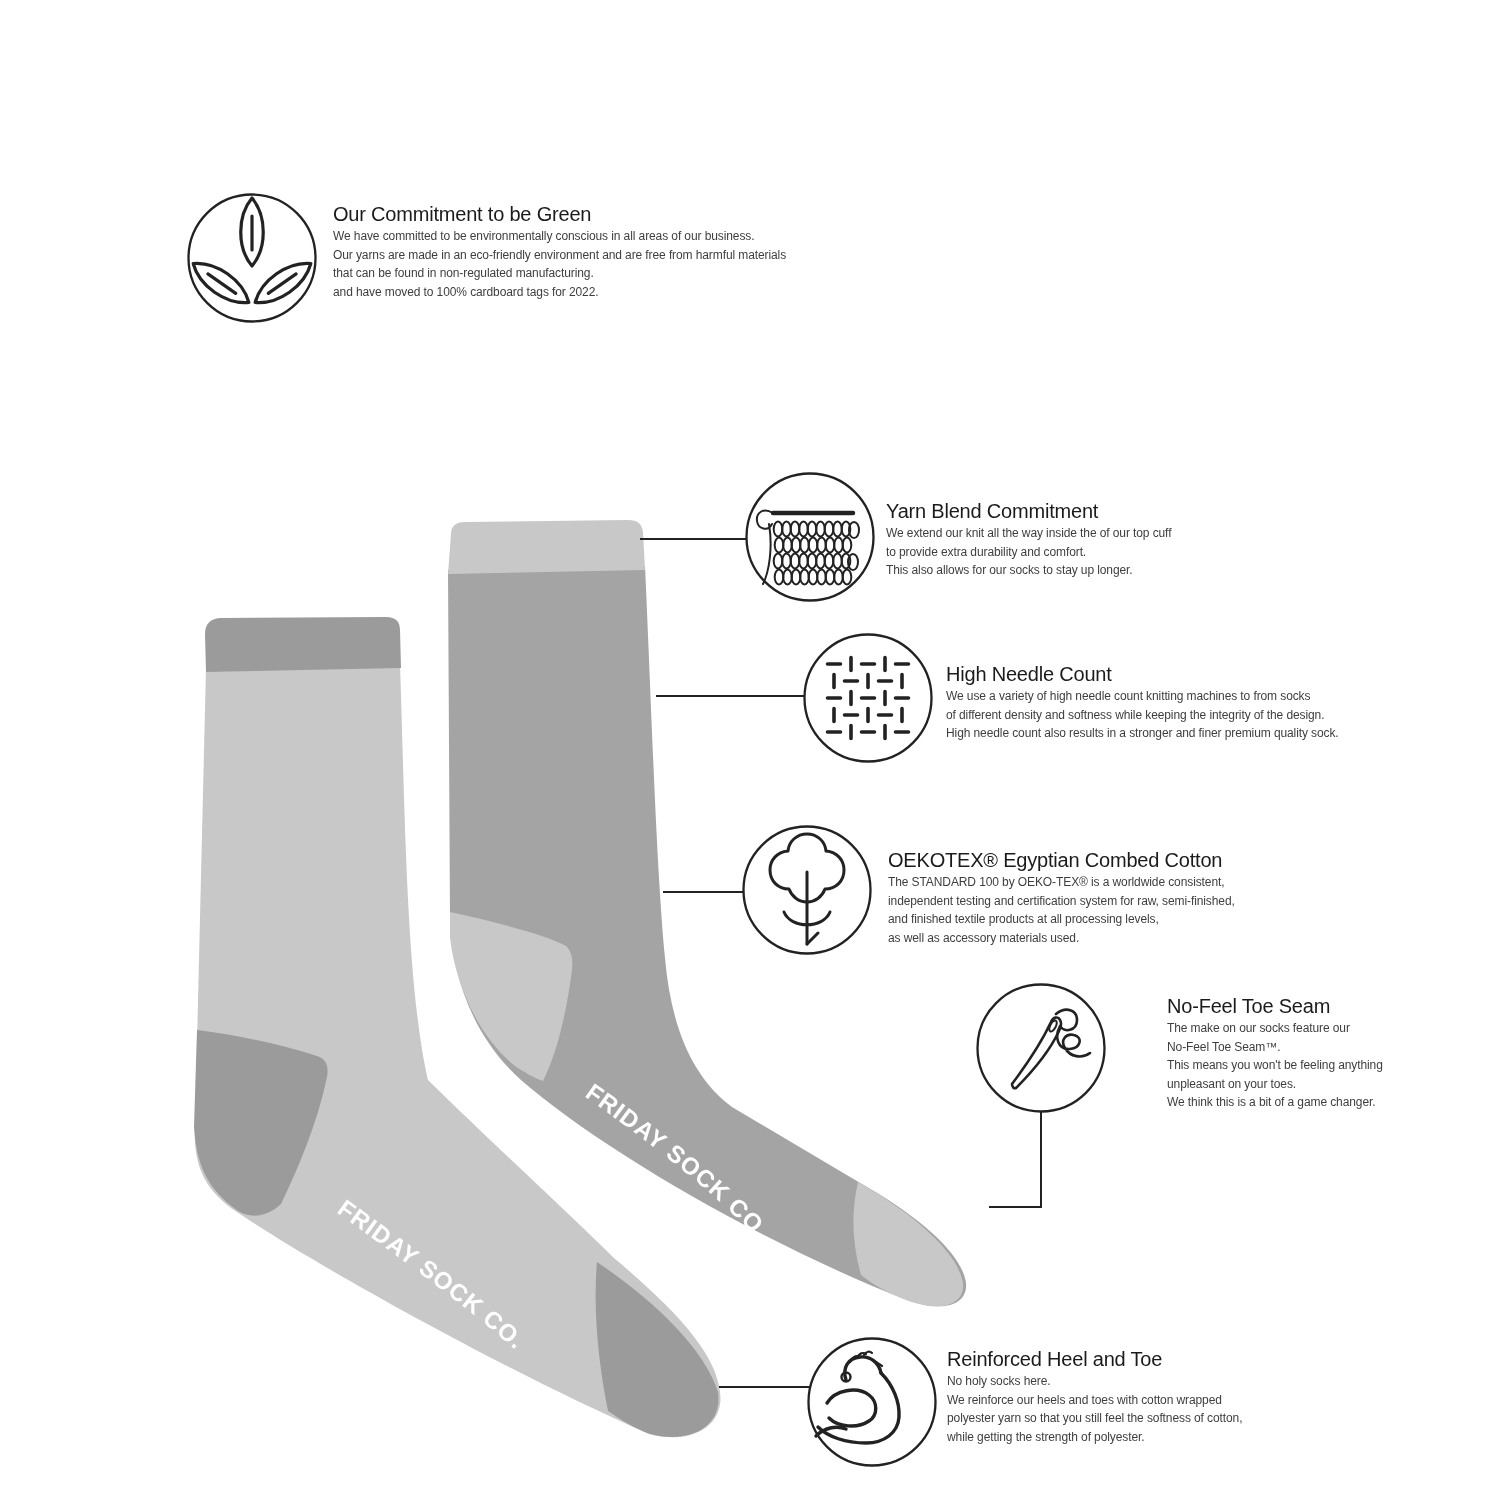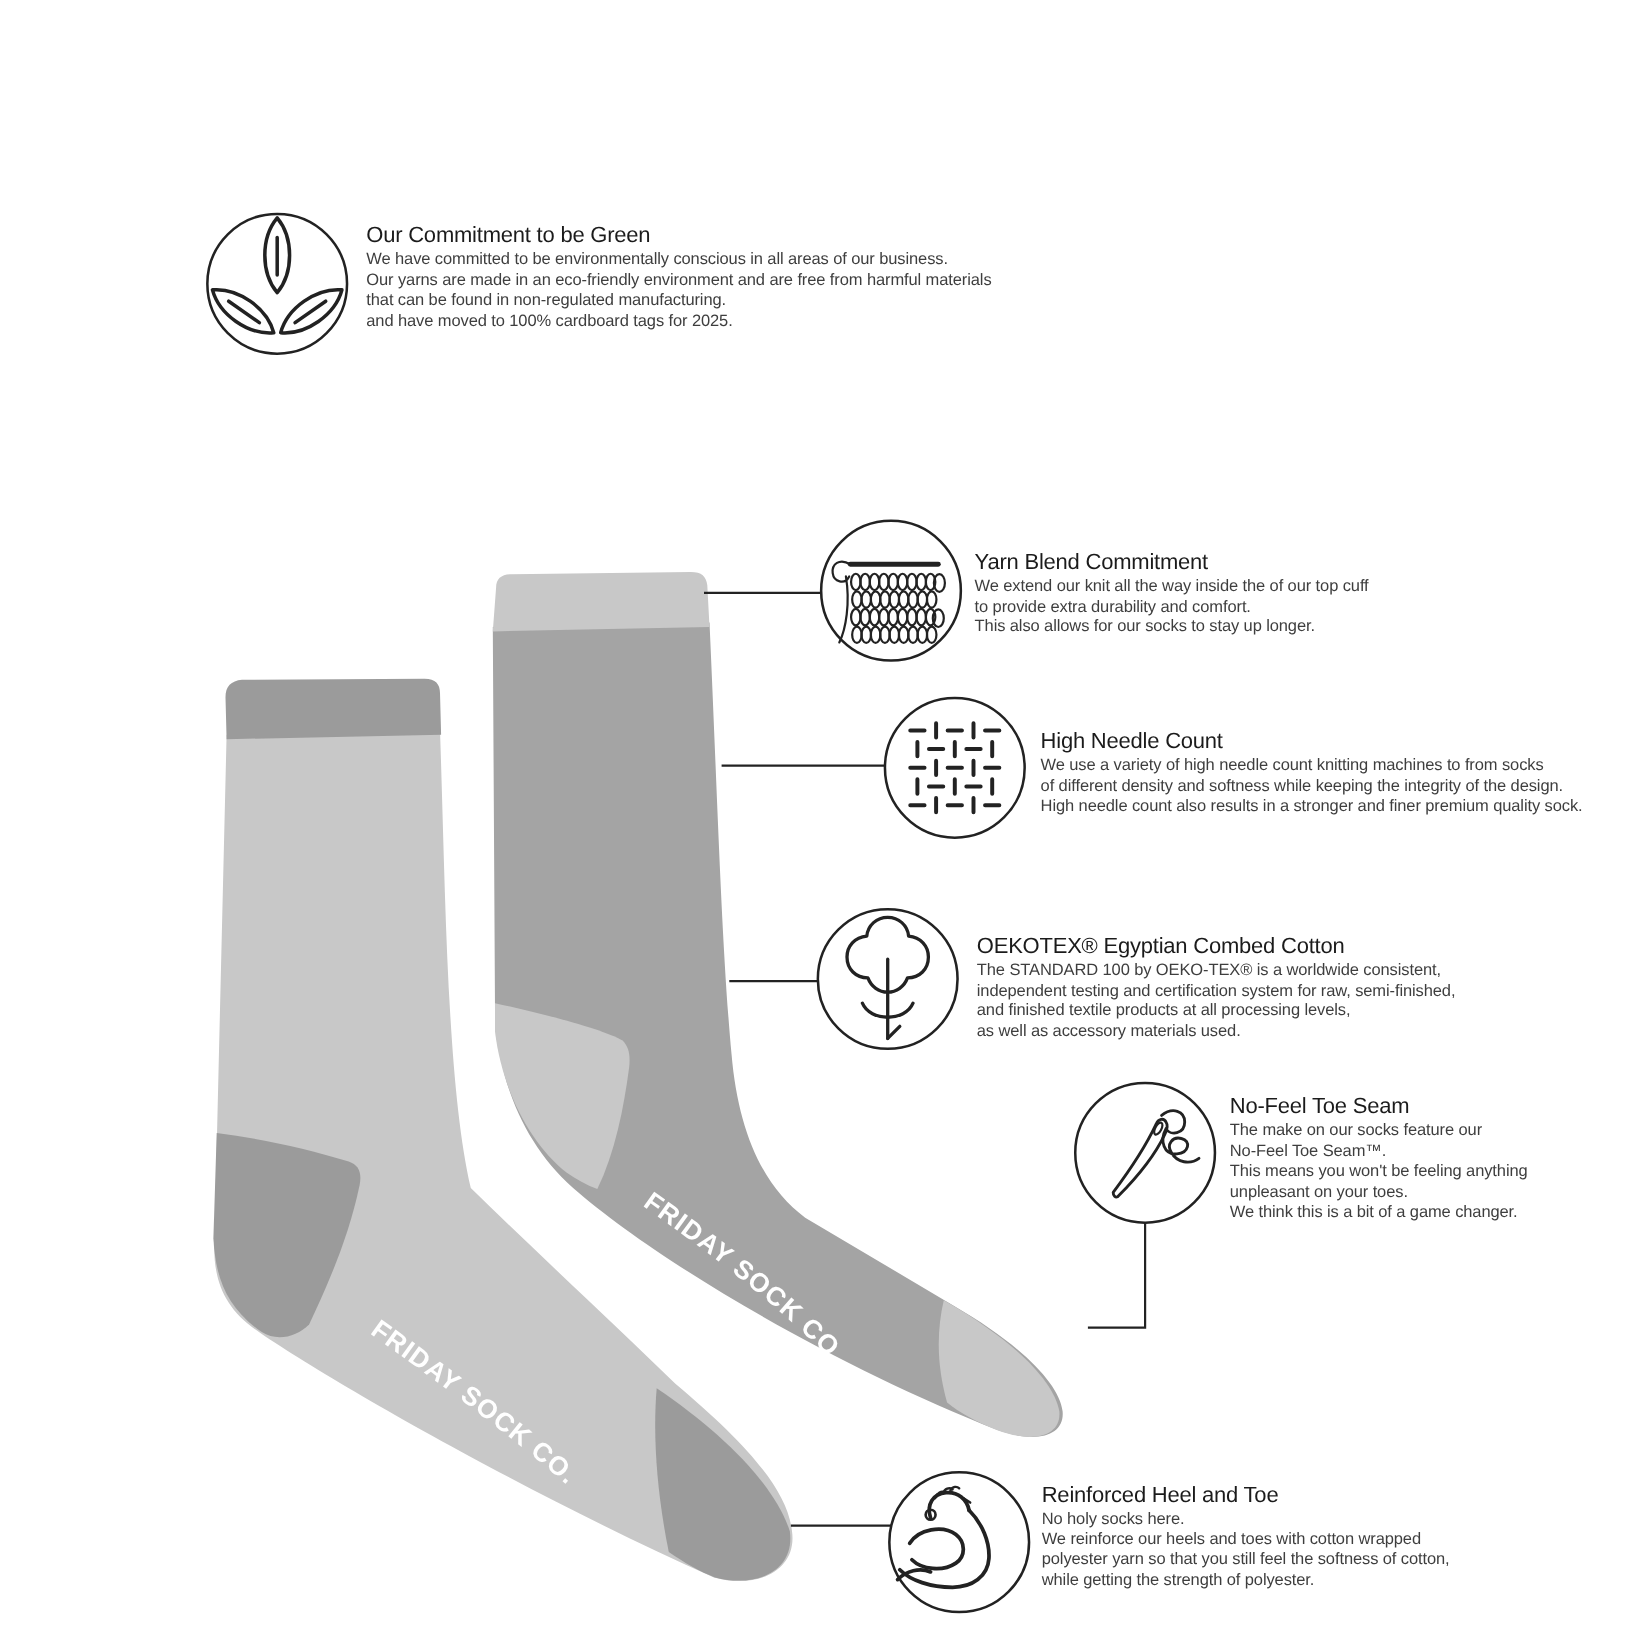--- a/index.html
+++ b/index.html
@@ -9,21 +9,21 @@
     font-family:"Liberation Sans", sans-serif;
   }
   #art { position:absolute; left:0; top:0; width:1500px; height:1500px; }
 
   .feature { position:absolute; }
   .feature .title {
     font-size:20px; font-weight:normal; color:var(--heading-text);
     letter-spacing:-0.2px; white-space:nowrap; height:24px;
   }
   .feature .line {
-    font-size:15px; color:var(--body-text); line-height:18.6px;
+    font-size:12px; color:var(--body-text); line-height:18.6px;
     letter-spacing:-0.1px; white-space:nowrap;
   }
 
   .sock-light { fill:var(--sock-light); }
   .sock-mid   { fill:var(--sock-mid); }
   .sock-dark  { fill:var(--sock-dark); }
 
   .feature-circle { fill:#ffffff; stroke:var(--outline); stroke-width:2.3; }
   .connector { stroke:var(--outline); stroke-width:2; fill:none; }
   .icon-stroke { stroke:var(--outline); fill:none; stroke-linecap:round; stroke-linejoin:round; }
@@ -211,21 +211,21 @@
         </g>
       </g>
     </g>
   </svg>
 
   <div class="feature" style="left:333px; top:203px">
     <div class="title">Our Commitment to be Green</div>
     <div class="line">We have committed to be environmentally conscious in all areas of our business.</div>
     <div class="line">Our yarns are made in an eco-friendly environment and are free from harmful materials</div>
     <div class="line">that can be found in non-regulated manufacturing.</div>
-    <div class="line">and have moved to 100% cardboard tags for 2025.</div>
+    <div class="line">and have moved to 100% cardboard tags for 2022.</div>
   </div>
 
   <div class="feature" style="left:886px; top:500px">
     <div class="title">Yarn Blend Commitment</div>
     <div class="line">We extend our knit all the way inside the of our top cuff</div>
     <div class="line">to provide extra durability and comfort.</div>
     <div class="line">This also allows for our socks to stay up longer.</div>
   </div>
 
   <div class="feature" style="left:946px; top:663px">
@@ -236,21 +236,21 @@
   </div>
 
   <div class="feature" style="left:888px; top:849px">
     <div class="title">OEKOTEX® Egyptian Combed Cotton</div>
     <div class="line">The STANDARD 100 by OEKO-TEX® is a worldwide consistent,</div>
     <div class="line">independent testing and certification system for raw, semi-finished,</div>
     <div class="line">and finished textile products at all processing levels,</div>
     <div class="line">as well as accessory materials used.</div>
   </div>
 
-  <div class="feature" style="left:1118px; top:995px">
+  <div class="feature" style="left:1167px; top:995px">
     <div class="title">No-Feel Toe Seam</div>
     <div class="line">The make on our socks feature our</div>
     <div class="line">No-Feel Toe Seam™.</div>
     <div class="line">This means you won't be feeling anything</div>
     <div class="line">unpleasant on your toes.</div>
     <div class="line">We think this is a bit of a game changer.</div>
   </div>
 
   <div class="feature" style="left:947px; top:1348px">
     <div class="title">Reinforced Heel and Toe</div>

